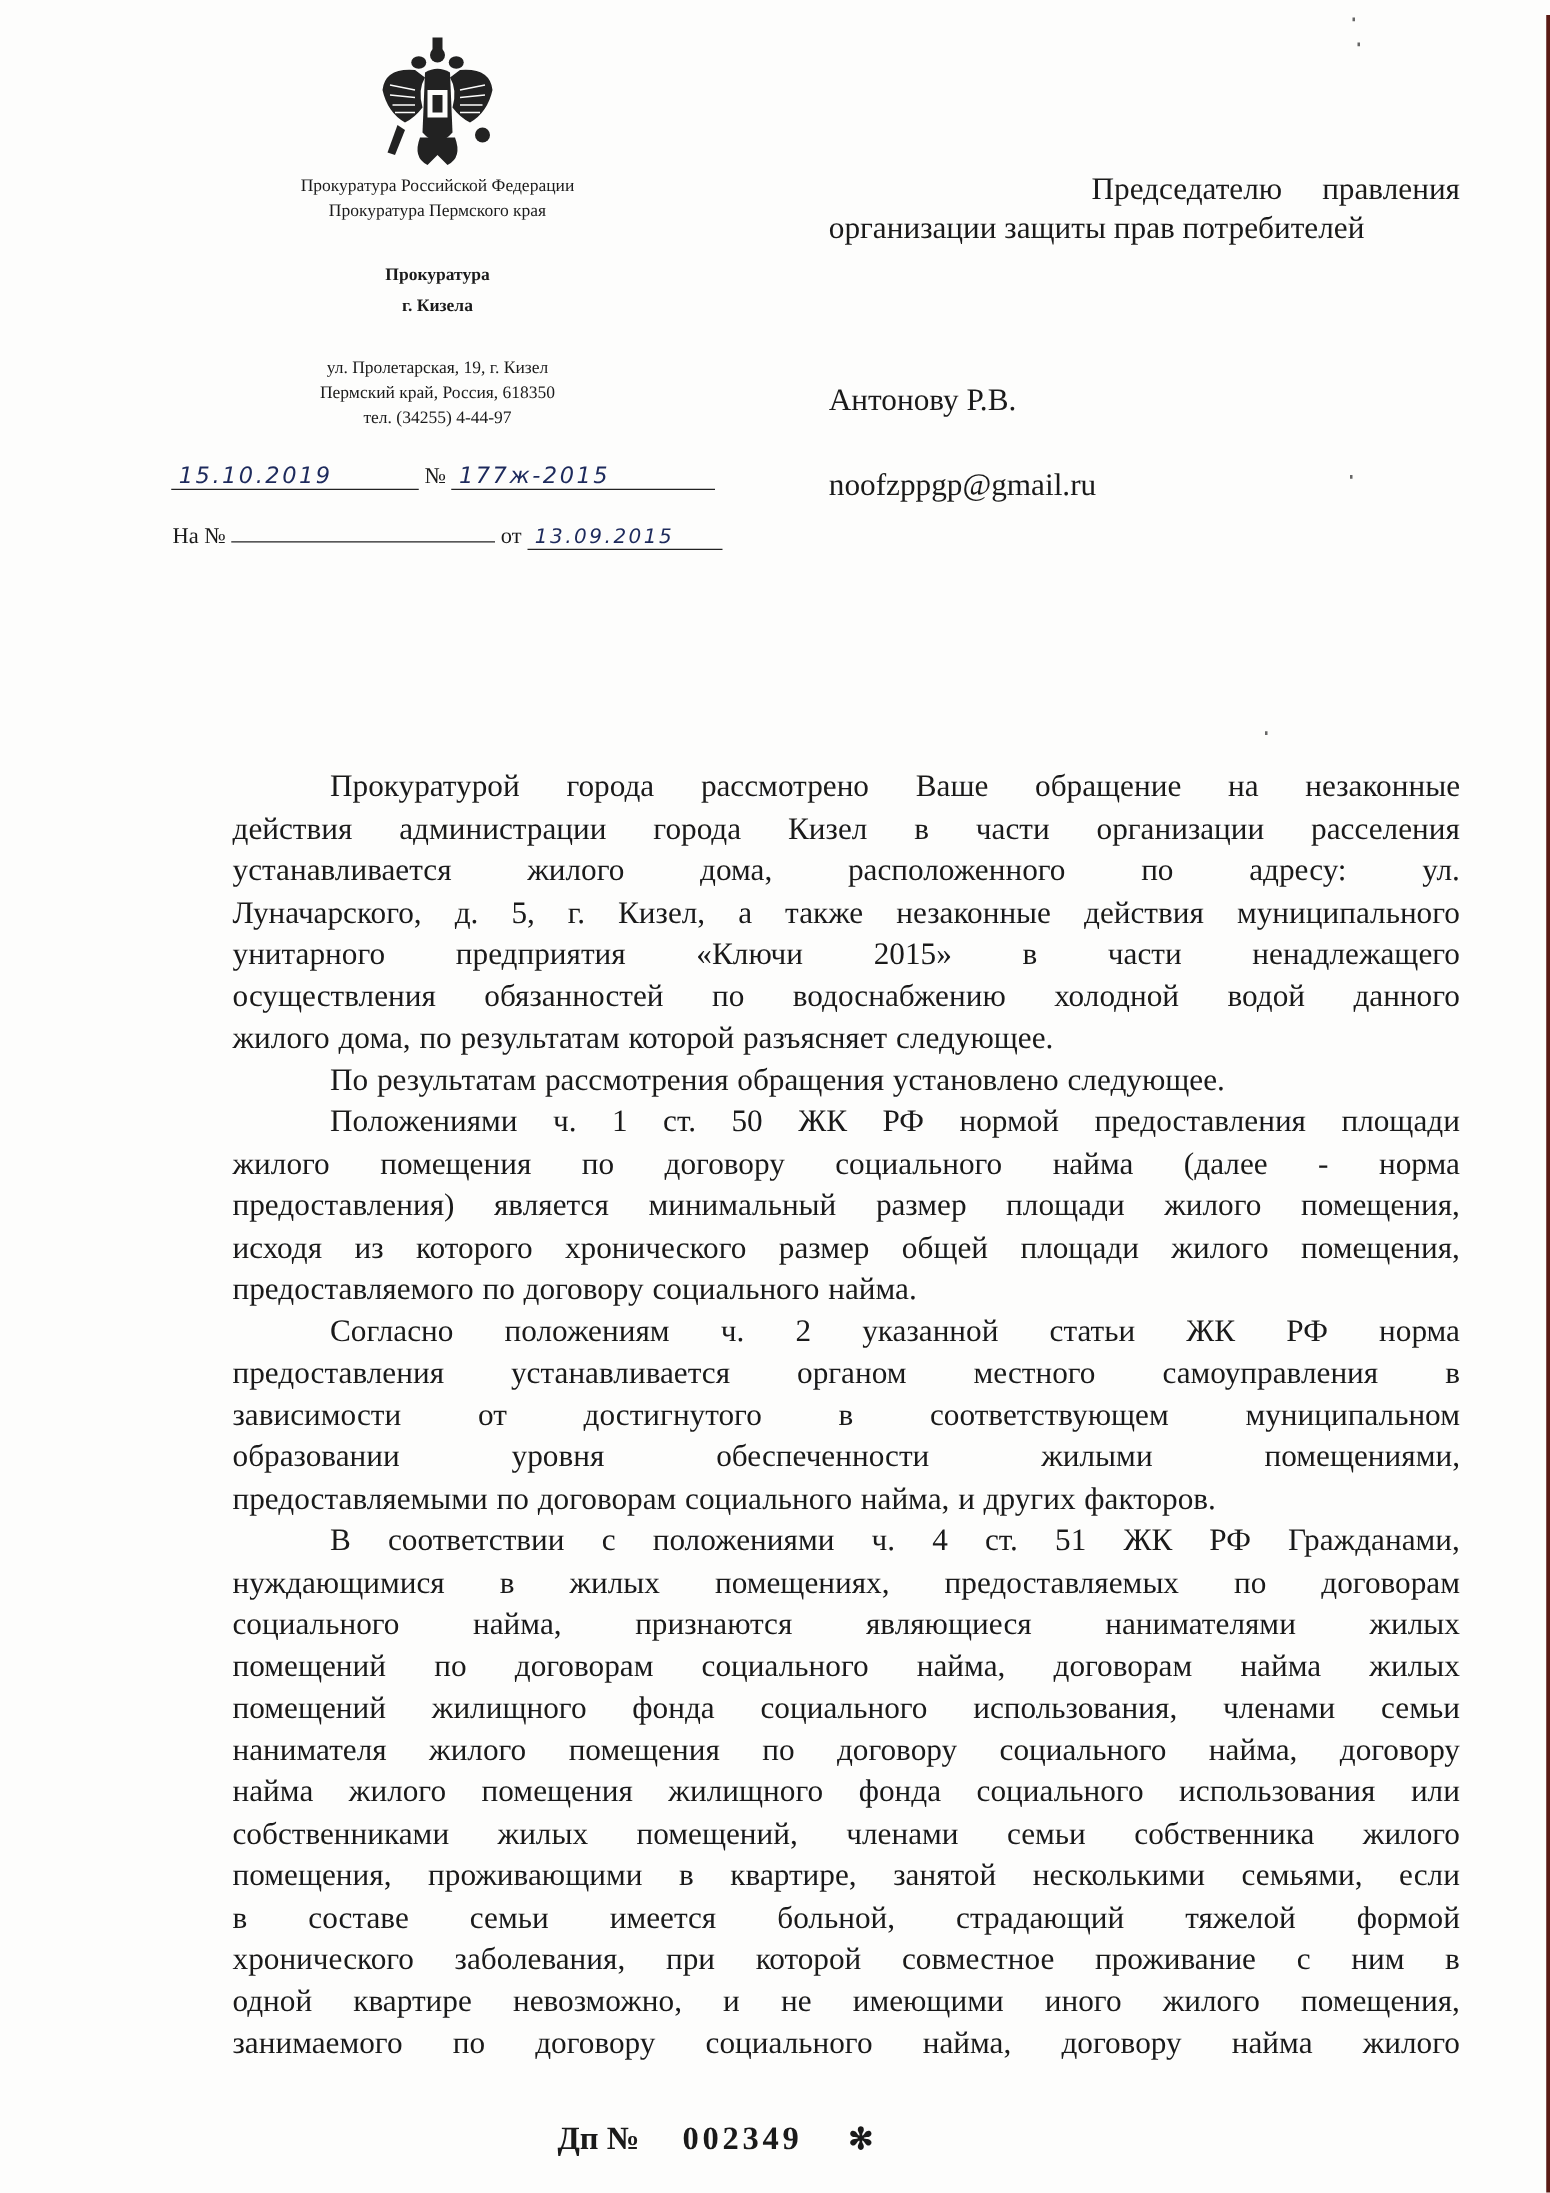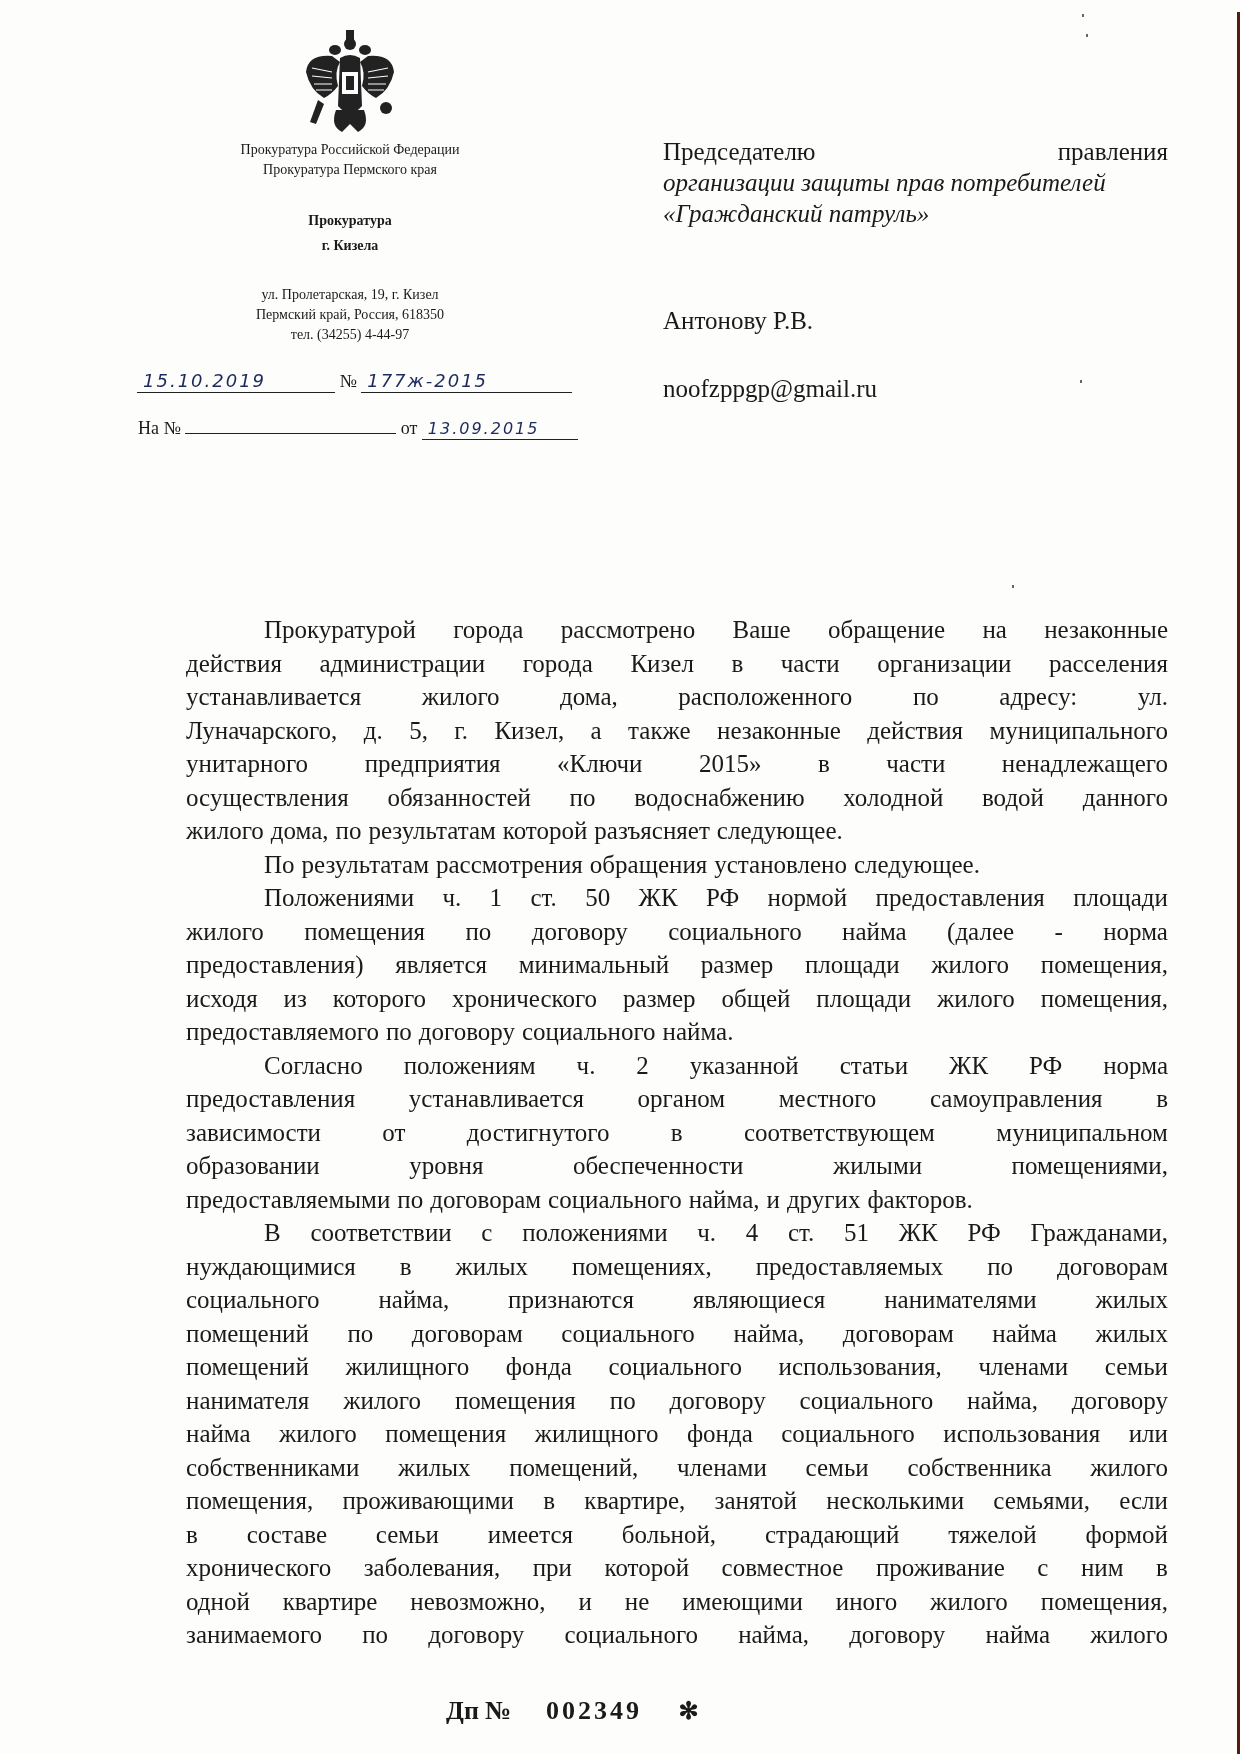--- a/index.html
+++ b/index.html
@@ -29,22 +29,22 @@
     position: absolute; font-size: 18px;
   }
   .uline {
     display: inline-block; border-bottom: 1.5px solid #222; text-align: left;
     padding-left: 6px;
   }
   .recipient {
     position: absolute; left: 663px; width: 505px; font-size: 25px; line-height: 31px;
     font-family: "Liberation Serif", "DejaVu Serif", serif;
   }
-  .recipient .jline { display: flex; justify-content: space-between; }
-  .recipient .pline { display: block; font-style: italic; }
+  .recipient .jline { display: flex; justify-content: flex-end; gap: 32px; }
+  .recipient .pline { display: block; }
   .body {
     position: absolute; left: 186px; top: 613px; width: 982px;
     font-size: 25px; line-height: 33.5px;
   }
   .body .ln { display: flex; justify-content: space-between; white-space: nowrap; }
   .body .ln.last { justify-content: flex-start; gap: 7px; }
   .body .ln.ind { padding-left: 78px; }
   .footer-num {
     position: absolute; left: 446px; top: 1696px; font-size: 26px; font-weight: bold;
   }
@@ -117,21 +117,20 @@
     <span class="hand" style="font-size:16px;">13.09.2015</span>
   </span>
 </div>
 
 <div class="recipient" style="top:136px;">
   <div class="jline">
     <span>Председателю</span>
     <span>правления</span>
   </div>
   <span class="pline">организации защиты прав потребителей</span>
-  <span class="pline">«Гражданский патруль»</span>
 </div>
 <div class="recipient" style="top:305px;">Антонову Р.В.</div>
 <div class="recipient" style="top:373px;">noofzppgp@gmail.ru</div>
 
 <div class="body" id="body">
     <div class="ln ind">
       <span>Прокуратурой</span>
       <span>города</span>
       <span>рассмотрено</span>
       <span>Ваше</span>

